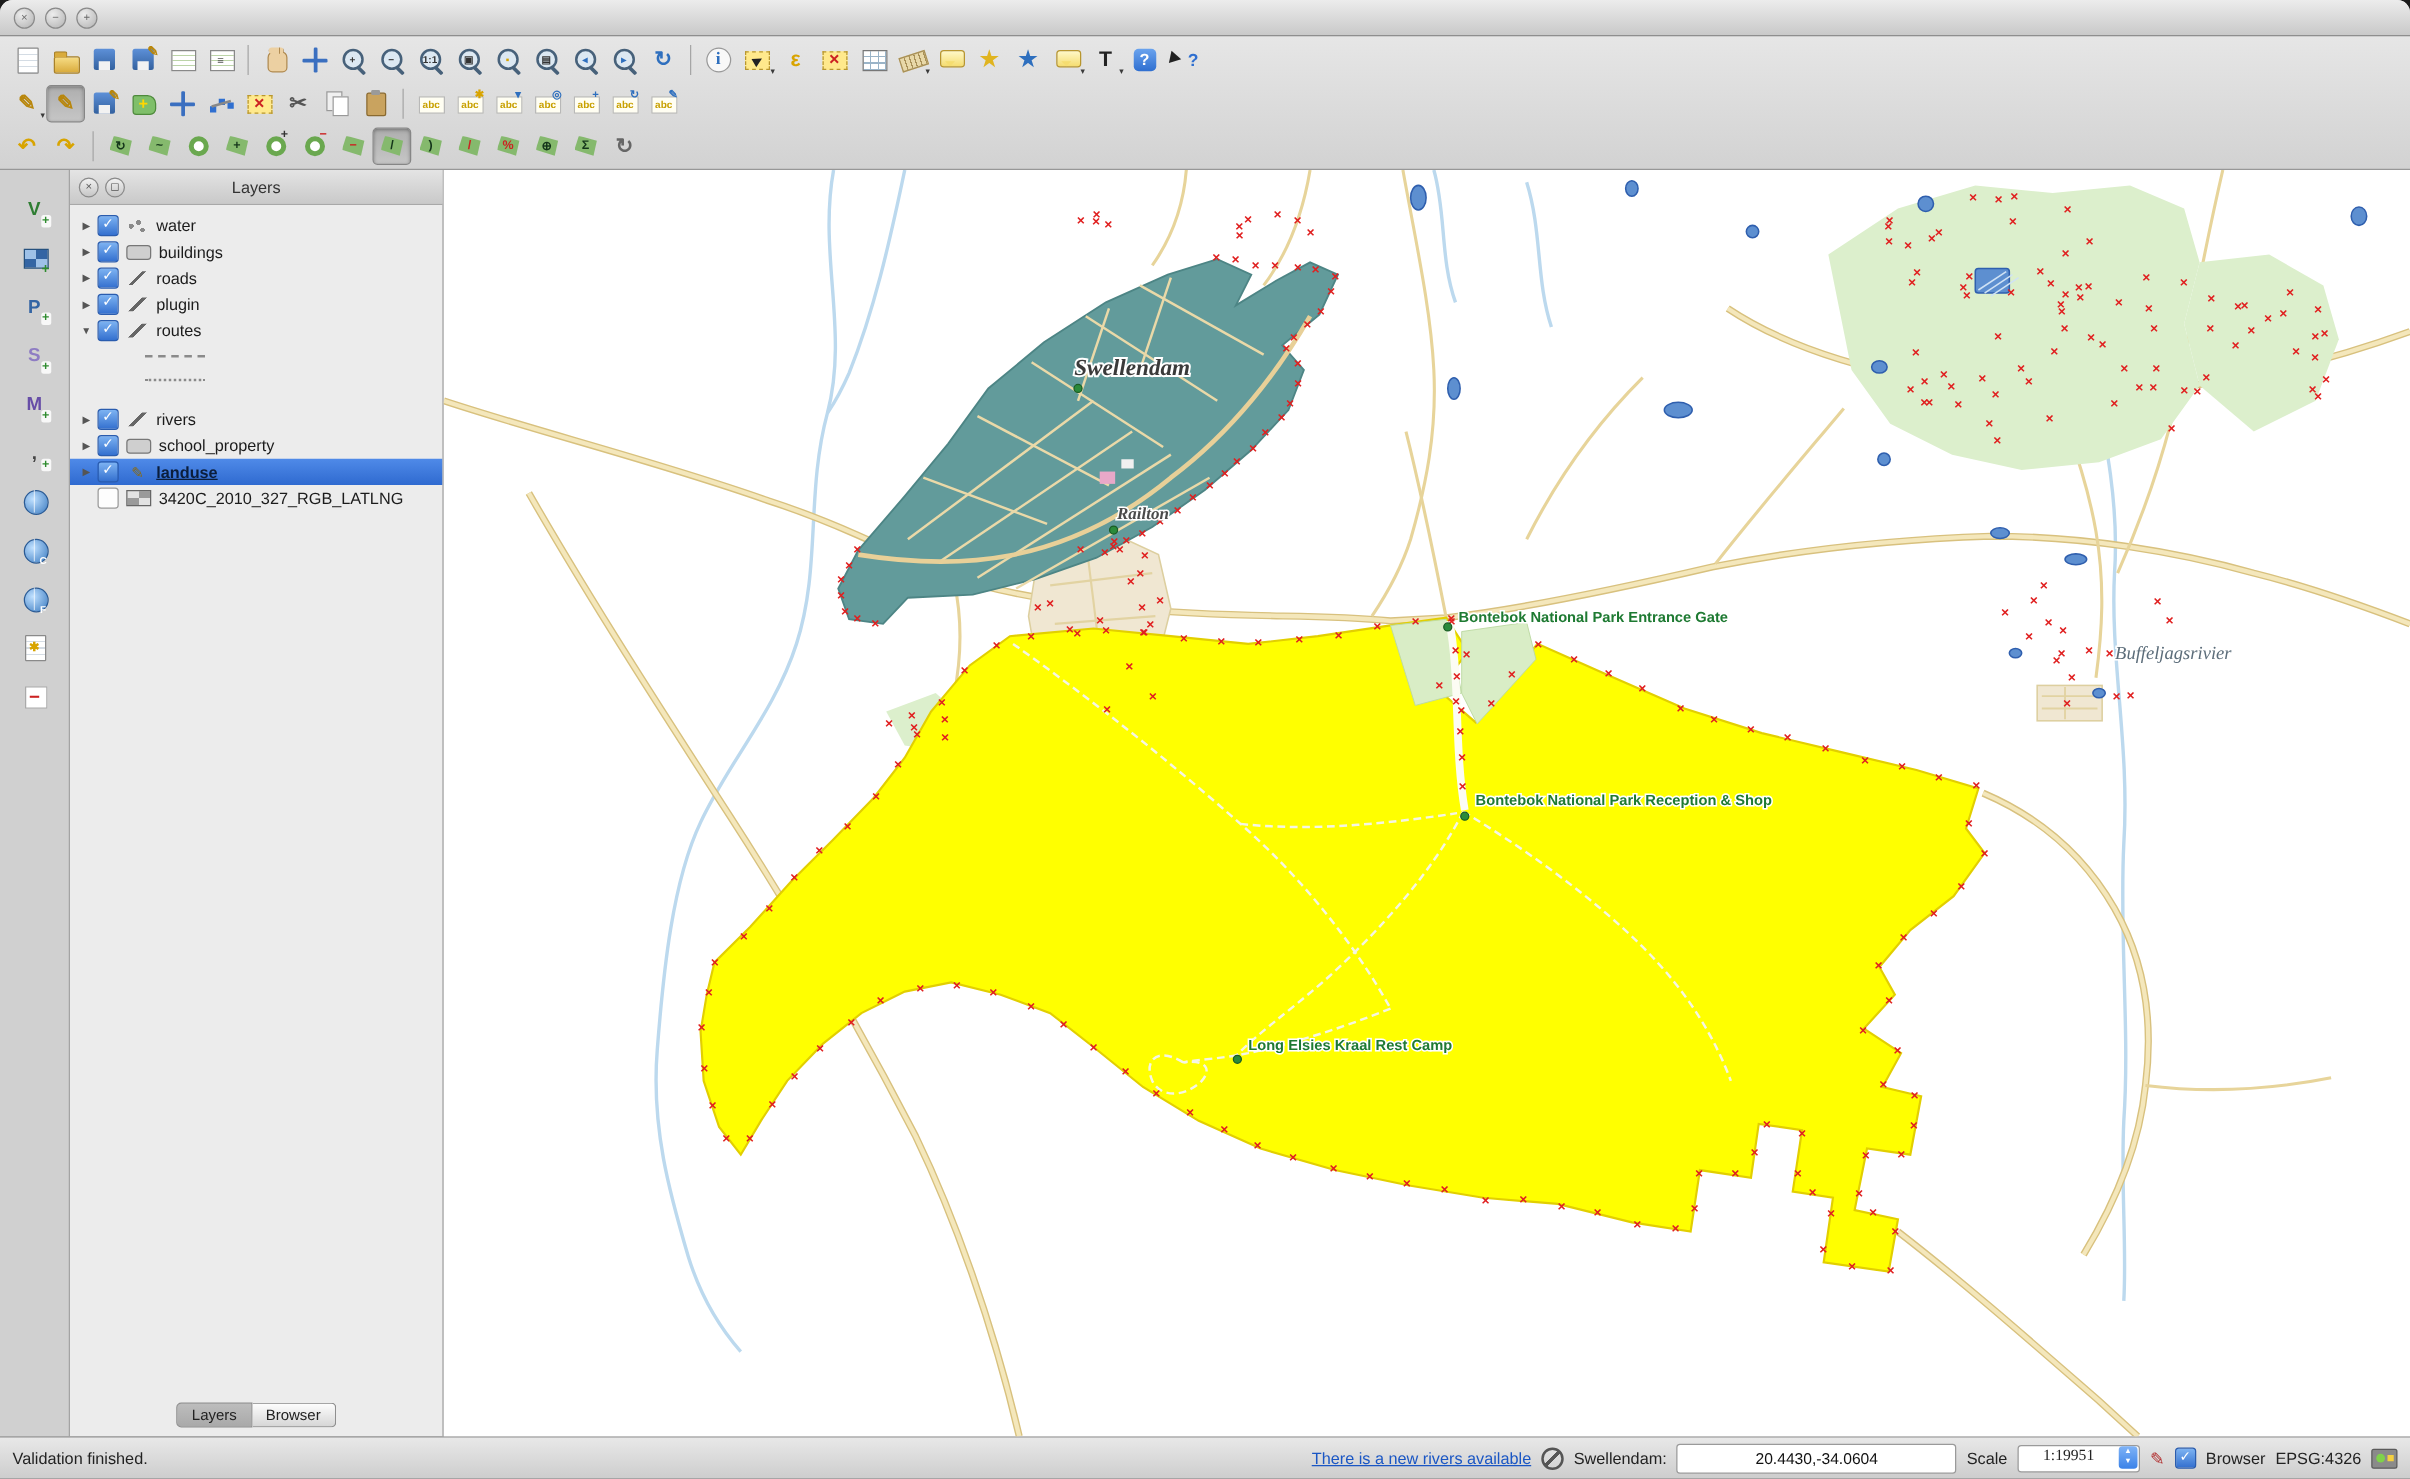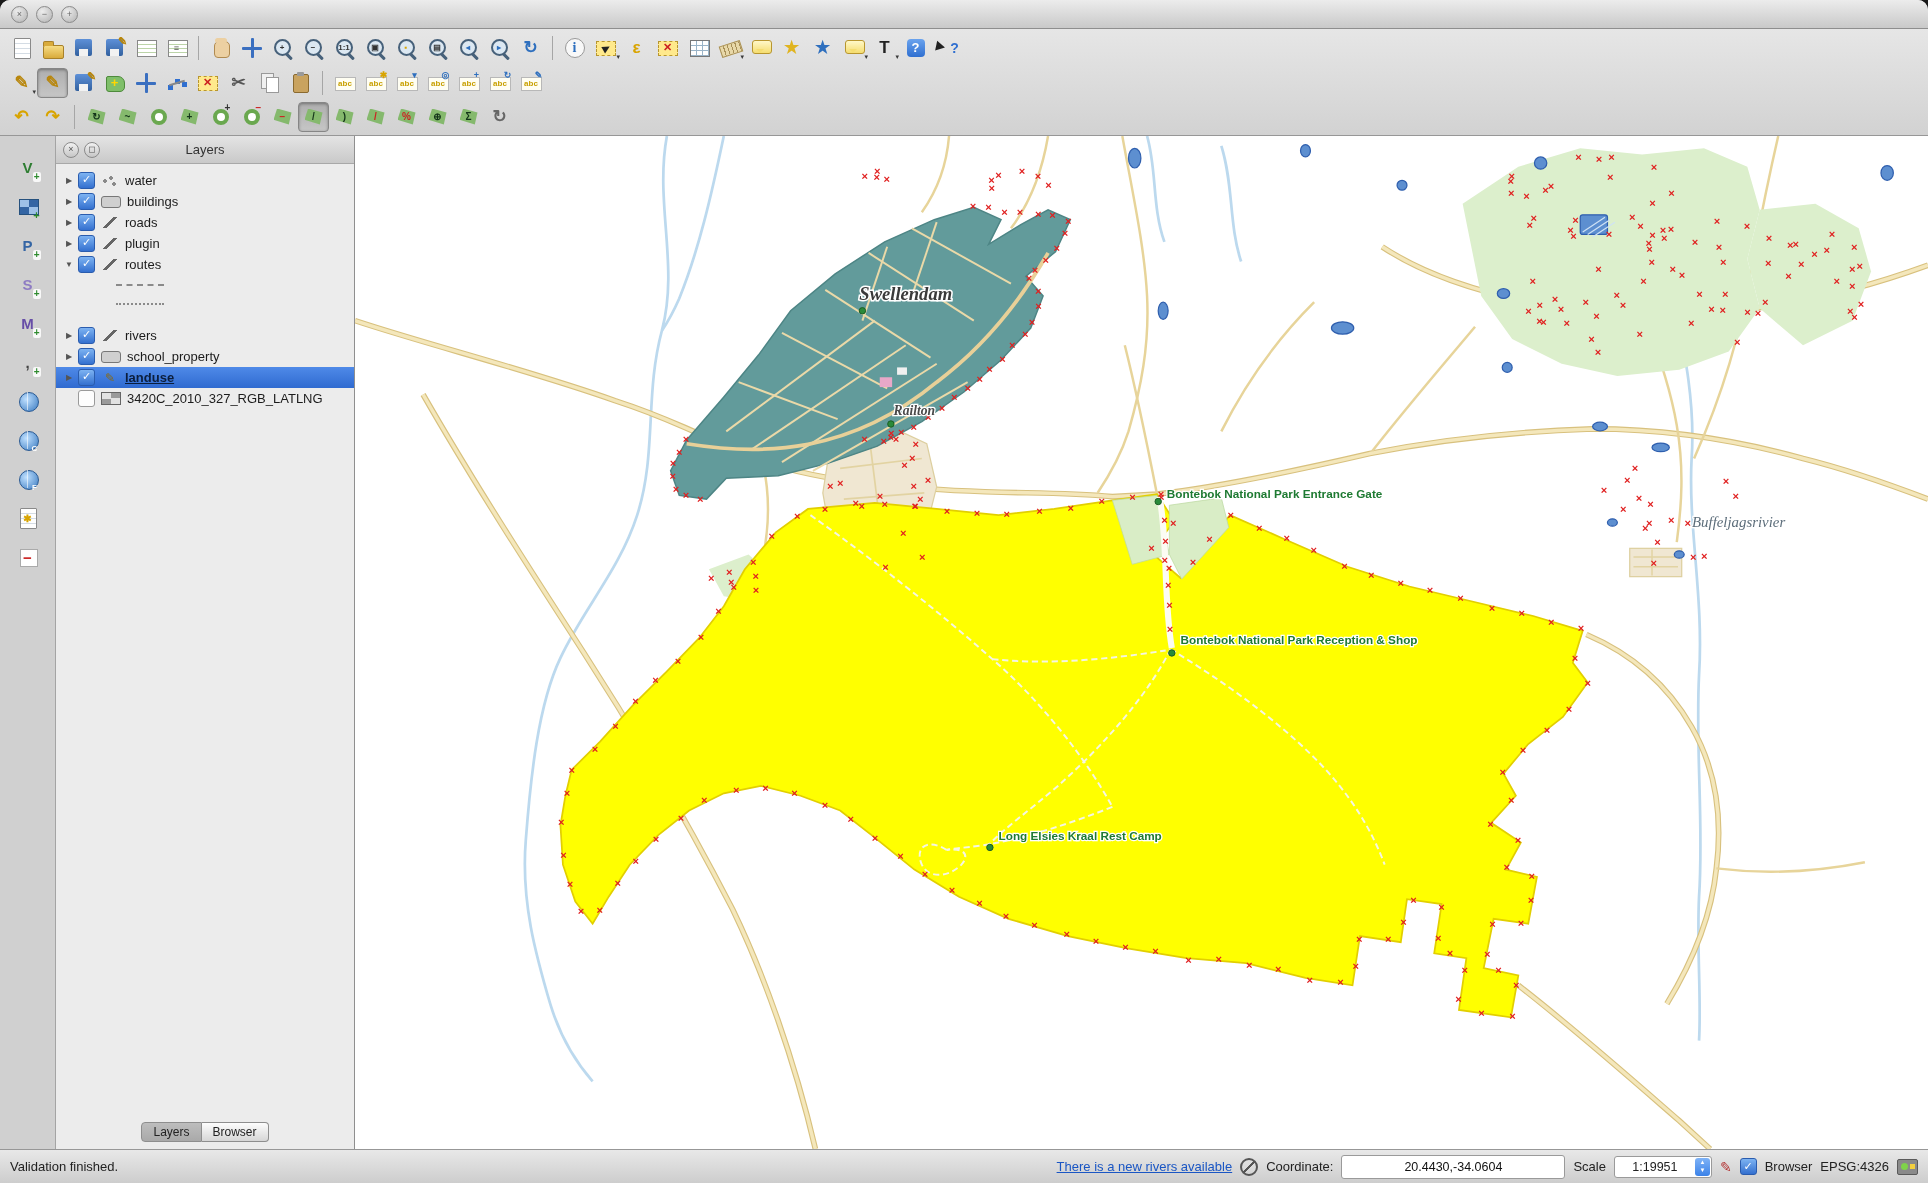--- a/index.html
+++ b/index.html
@@ -157,21 +157,21 @@
   
   .statusbar{flex:0 0 33px;background:linear-gradient(#e8e8e8,#cdcdcd);border-top:1px solid #979797;
     display:flex;align-items:center;padding:0 10px;font-size:13px;color:#222;gap:8px;}
   .sb-spacer{flex:1;}
   .sb-link{color:#1a56c4;text-decoration:underline;}
   .sb-plugin{width:14px;height:14px;border:2px solid #555;border-radius:50%;
     background:linear-gradient(135deg,transparent 43%,#555 43%,#555 57%,transparent 57%);}
   .sb-input{width:218px;height:20px;border:1px solid #9a9a9a;border-radius:3px;background:#fff;
     text-align:center;font-size:12.5px;font-family:"Liberation Sans",sans-serif;color:#111;}
   .sb-combo{width:96px;height:20px;border:1px solid #9a9a9a;border-radius:3px;background:#fff;
-    display:flex;align-items:center;}
+    display:flex;align-items:flex-start;font-family:Liberation Serif, serif;}
   .sb-combo .val{flex:1;text-align:center;font-size:12.5px;}
   .sb-combo .arrows{width:15px;height:18px;margin-right:1px;border-radius:3px;
     background:linear-gradient(#7fb3f7,#3b82e8);color:#fff;font-size:6px;line-height:1.2;
     display:flex;flex-direction:column;align-items:center;justify-content:center;}
   .sb-pen{font-size:14px;color:#b23030;transform:rotate(0deg);}
   .sb-check{width:15px;height:15px;border-radius:3px;background:linear-gradient(#7db3f2,#3470cf);
     border:1px solid #2a5cae;color:#fff;font-size:11px;line-height:14px;text-align:center;}
   .sb-crs{width:19px;height:14px;background:#8a8a8a;border:1px solid #5a5a5a;border-radius:2px;position:relative;}
   .sb-crs::before{content:"";position:absolute;left:3px;top:3px;width:7px;height:7px;border-radius:50%;background:#7fd24a;}
   .sb-crs::after{content:"";position:absolute;right:2px;top:4px;width:5px;height:5px;background:#f4d03f;}
@@ -1034,21 +1034,21 @@
           </g>
       </svg>
     </div>
   </div>
 
   <div class="statusbar">
     <span>Validation finished.</span>
     <span class="sb-spacer"></span>
     <a class="sb-link" href="#">There is a new rivers available</a>
     <span class="sb-plugin"></span>
-    <span>Coordinate:</span>
+    <span>Swellendam:</span>
     <input class="sb-input" value="20.4430,-34.0604" style="">
     <span>Scale</span>
     <span class="sb-combo">
       <span class="val">1:19951</span>
       <span class="arrows">▲<br>▼</span>
     </span>
     <span class="sb-pen">✎</span>
     <span class="sb-check">✓</span>
     <span>Browser</span>
     <span>EPSG:4326</span>

